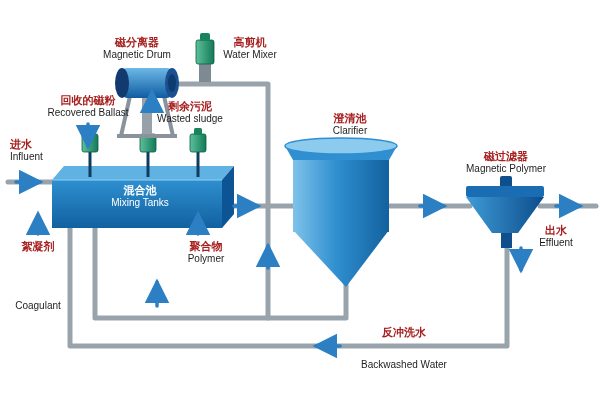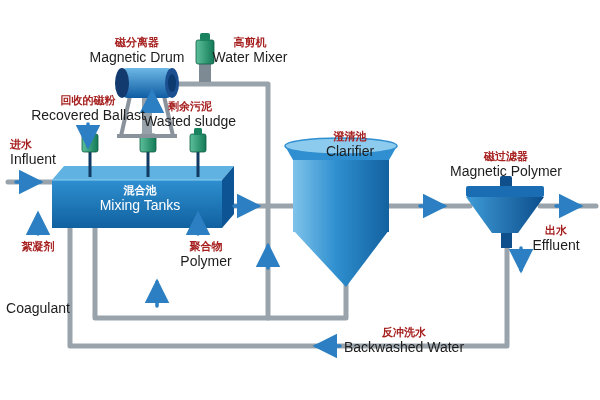--- a/index.html
+++ b/index.html
@@ -6,21 +6,21 @@
   html,body { background:#ffffff; font-family:"Liberation Sans", sans-serif; }
   .stage { position:relative; width:600px; height:400px; background:#ffffff; overflow:hidden; }
   svg.layer { position:absolute; left:0; top:0; }
   .lbl {
     position:absolute; display:flex; flex-direction:column; align-items:center;
     text-align:center; line-height:1.18; transform:translateX(-50%);
     pointer-events:none; white-space:nowrap;
   }
   .lbl.left-align { transform:none; align-items:flex-start; text-align:left; }
   .lbl .cn { color:#a6201f; font-weight:bold; font-size:11px; }
-  .lbl .en { color:#1d1d1d; font-size:14px; }
+  .lbl .en { color:#1d1d1d; font-size:10px; }
   .lbl.on-tank .cn, .lbl.on-tank .en { color:#ffffff; }
 </style>
 </head>
 <body>
 
 <div class="stage">
 
   <svg class="layer" width="600" height="400" viewBox="0 0 600 400">
     <defs>
       <linearGradient id="gTankF" x1="0" y1="0" x2="0" y2="1">
@@ -160,34 +160,34 @@
   <div class="lbl" style="left:38px; top:240px;gap:47px;">
     <span class="cn">絮凝剂</span>
     <span class="en">Coagulant</span>
   </div>
 
   <div class="lbl" style="left:206px; top:240px;">
     <span class="cn">聚合物</span>
     <span class="en">Polymer</span>
   </div>
 
-  <div class="lbl" style="left:350px; top:112px;margin-top:18px;">
+  <div class="lbl" style="left:350px; top:112px;">
     <span class="cn">澄清池</span>
     <span class="en">Clarifier</span>
   </div>
 
 
   <div class="lbl" style="left:506px; top:150px;">
     <span class="cn">磁过滤器</span>
     <span class="en">Magnetic Polymer</span>
   </div>
 
   <div class="lbl" style="left:556px; top:176px;margin-top:48px;">
     <span class="cn">出水</span>
     <span class="en">Effluent</span>
   </div>
 
-  <div class="lbl" style="left:404px; top:326px;">
+  <div class="lbl" style="left:404px; top:326px;gap:20px;">
     <span class="cn">反冲洗水</span>
     <span class="en">Backwashed Water</span>
   </div>
 
 </div>
 
 </body></html>

